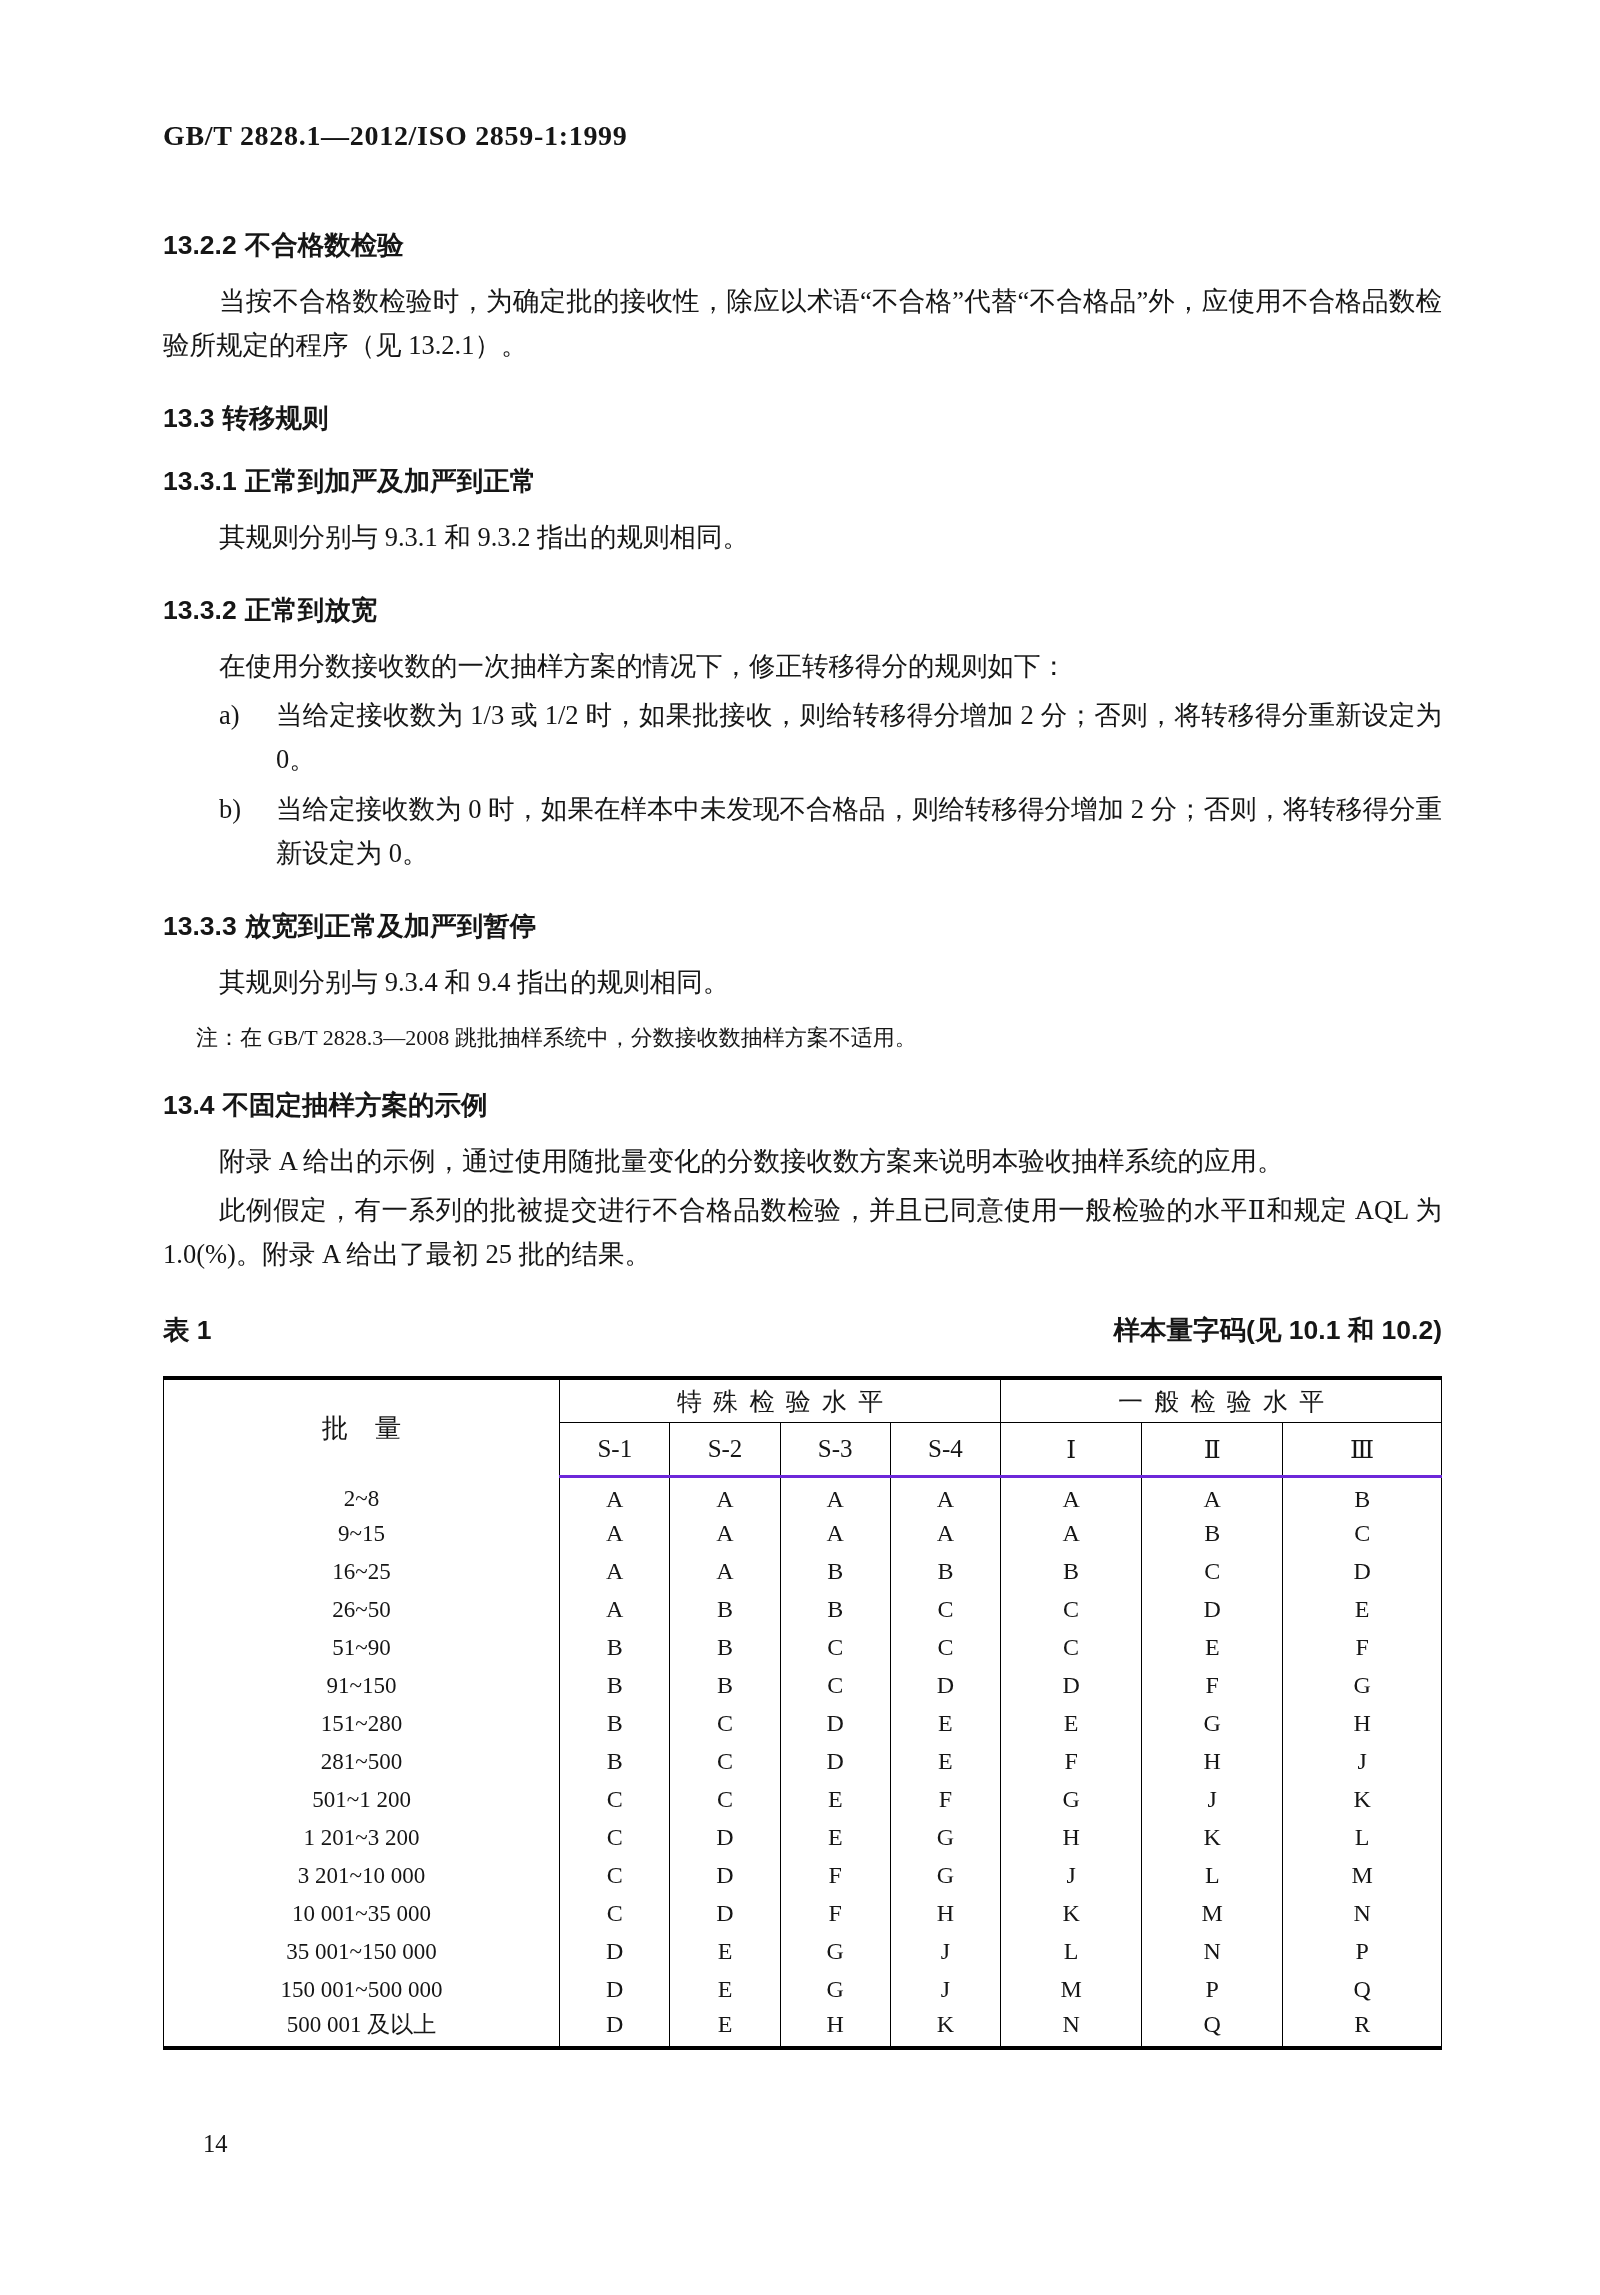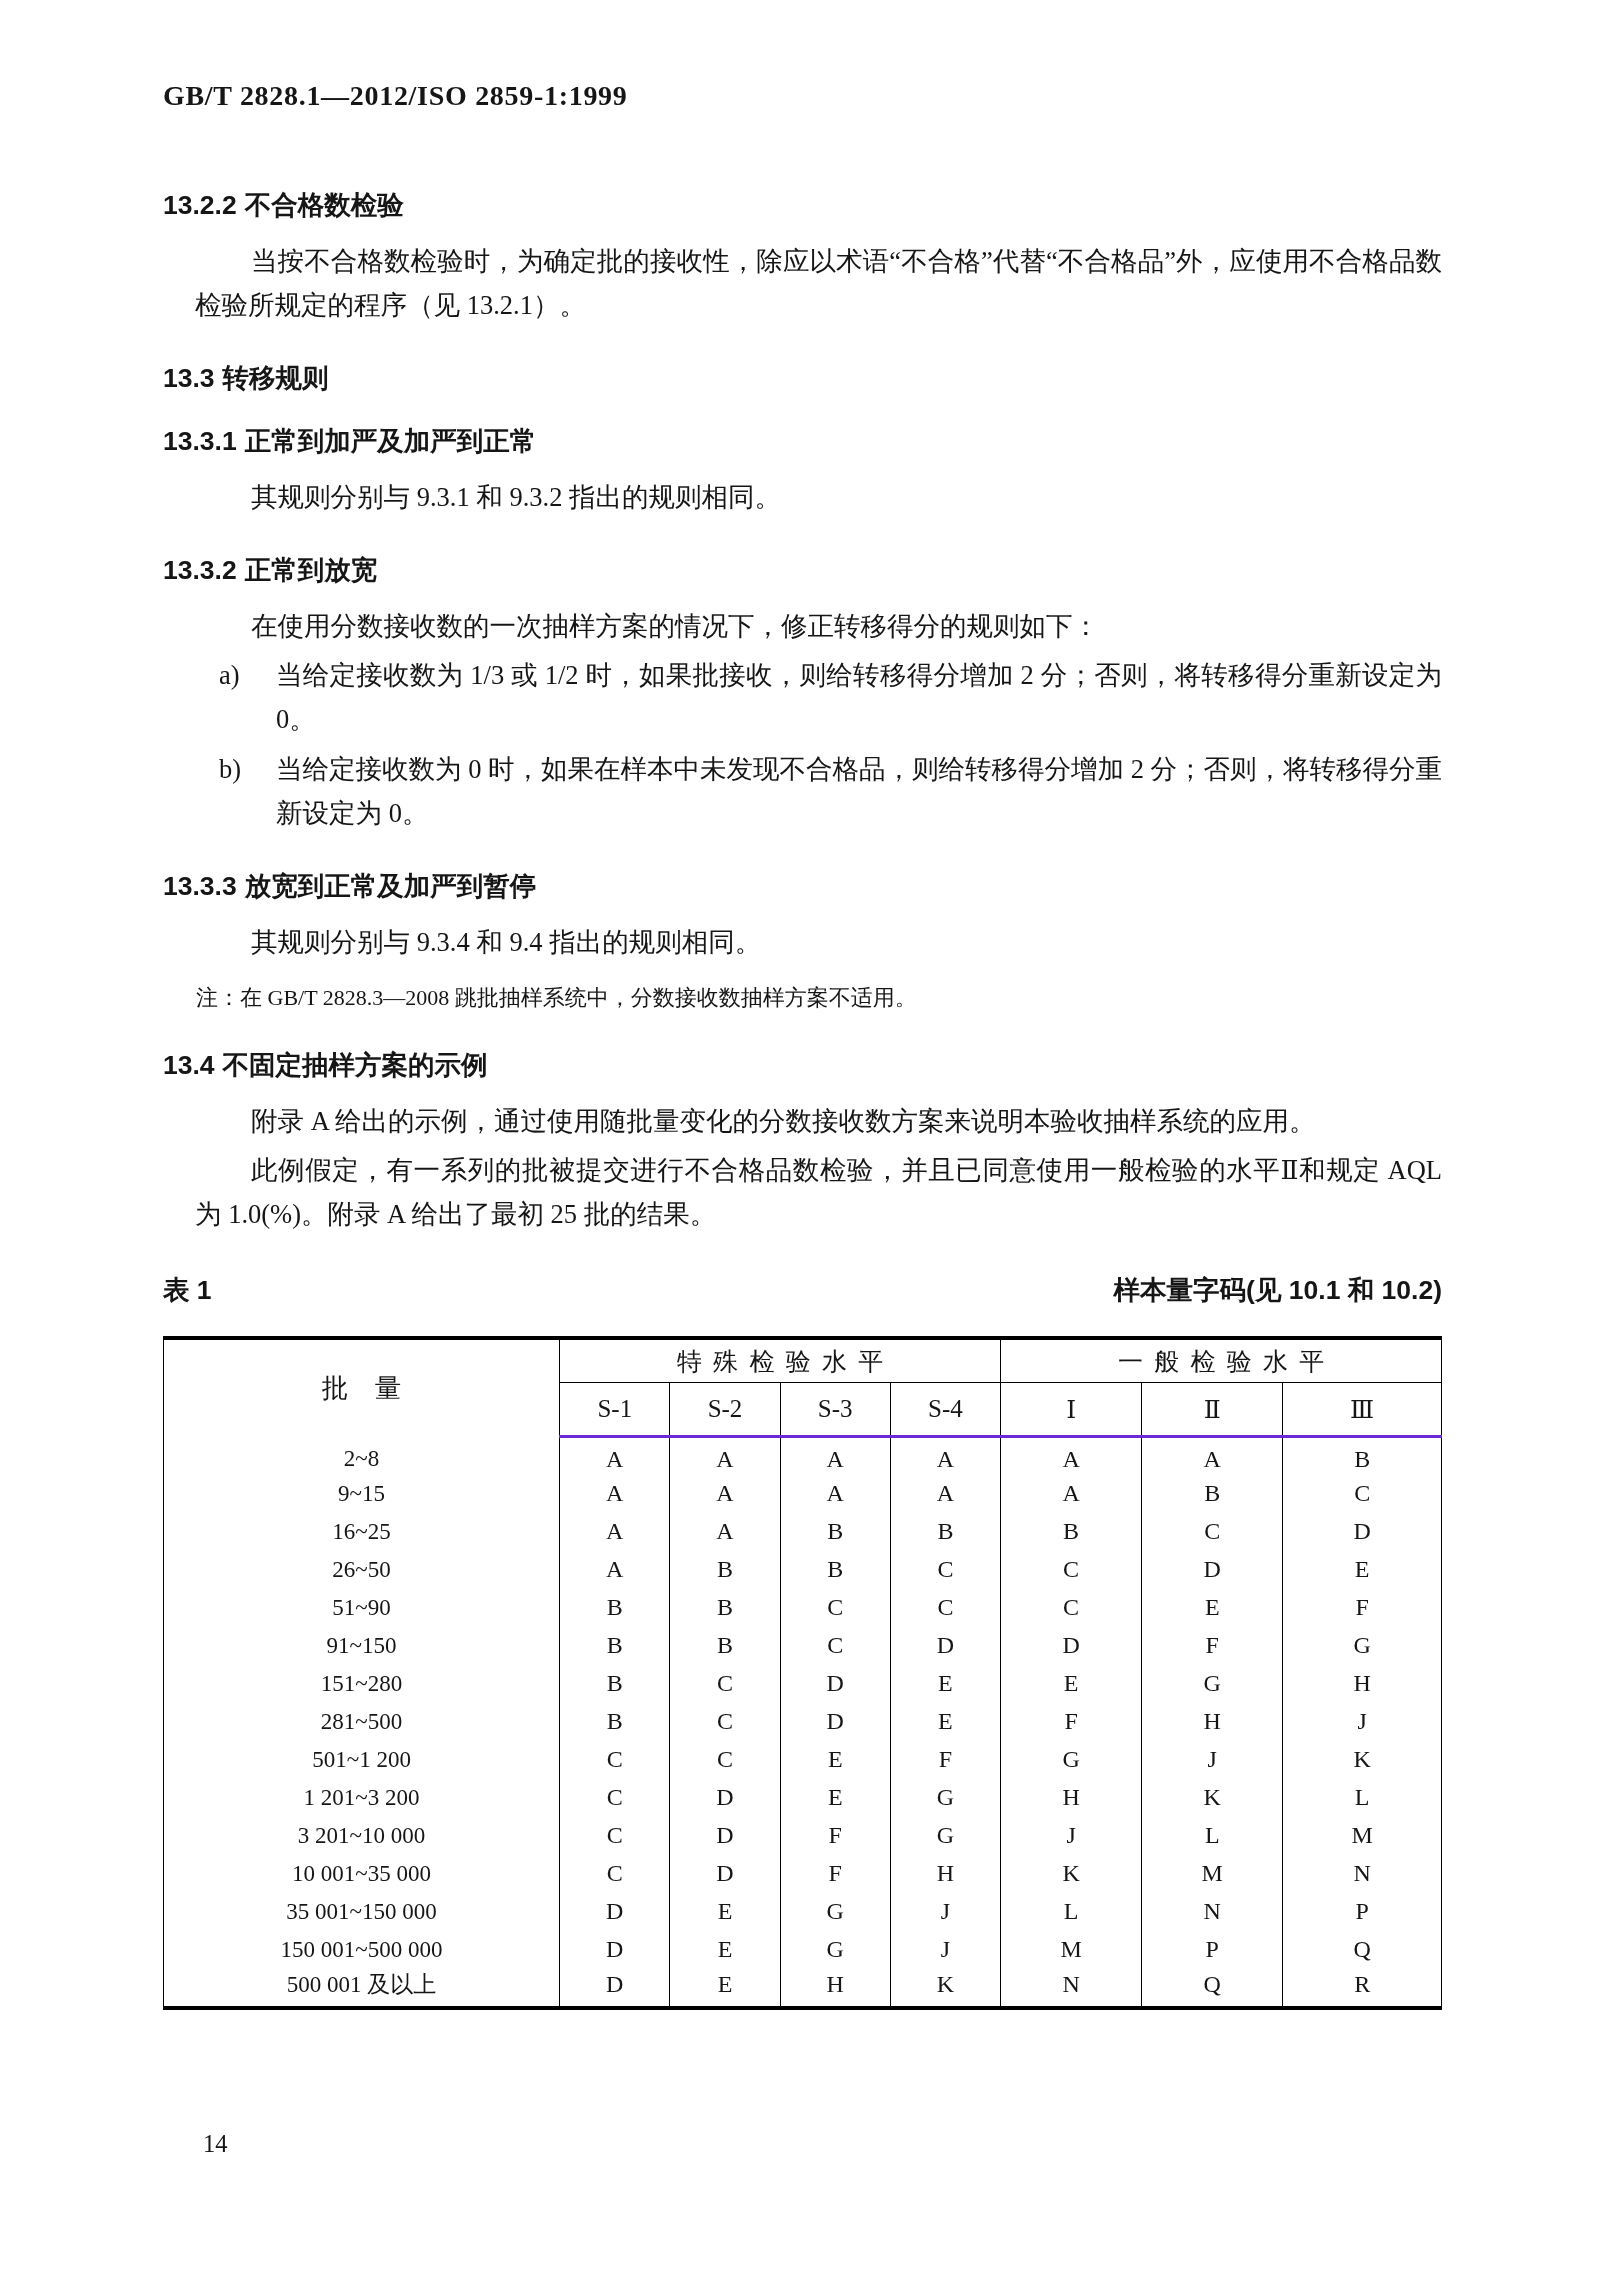--- a/index.html
+++ b/index.html
@@ -7,21 +7,21 @@
   body{
     width:1600px; height:2295px;
     font-family:"Liberation Serif","DejaVu Serif",serif;
     color:#161616;
     position:relative;
     overflow:hidden;
   }
   .page{
     position:relative;
     width:1600px; height:2295px;
-    padding:78px 158px 0 163px;
+    padding:118px 158px 0 163px;
   }
   .doc-header{
     font-family:"Liberation Serif","DejaVu Serif",serif;
     font-weight:bold;
     font-size:28px;
     line-height:36px;
     letter-spacing:0.7px;
   }
   .sec{
     display:flex;
@@ -33,21 +33,20 @@
     margin-top:34px;
   }
   .sec.first{ margin-top:74px; }
   .sec.sub{ margin-top:29px; }
   .para{
     font-size:26.5px;
     line-height:44px;
     text-align:justify;
     text-indent:56px;
     margin-top:17px;
-    margin-left:32px;
   }
   .list-item{
     display:flex;
     gap:17px;
     padding-left:56px;
     margin-top:5.3px;
     font-size:26.5px;
     line-height:44px;
   }
   .list-item .marker{ flex:0 0 40px; }

